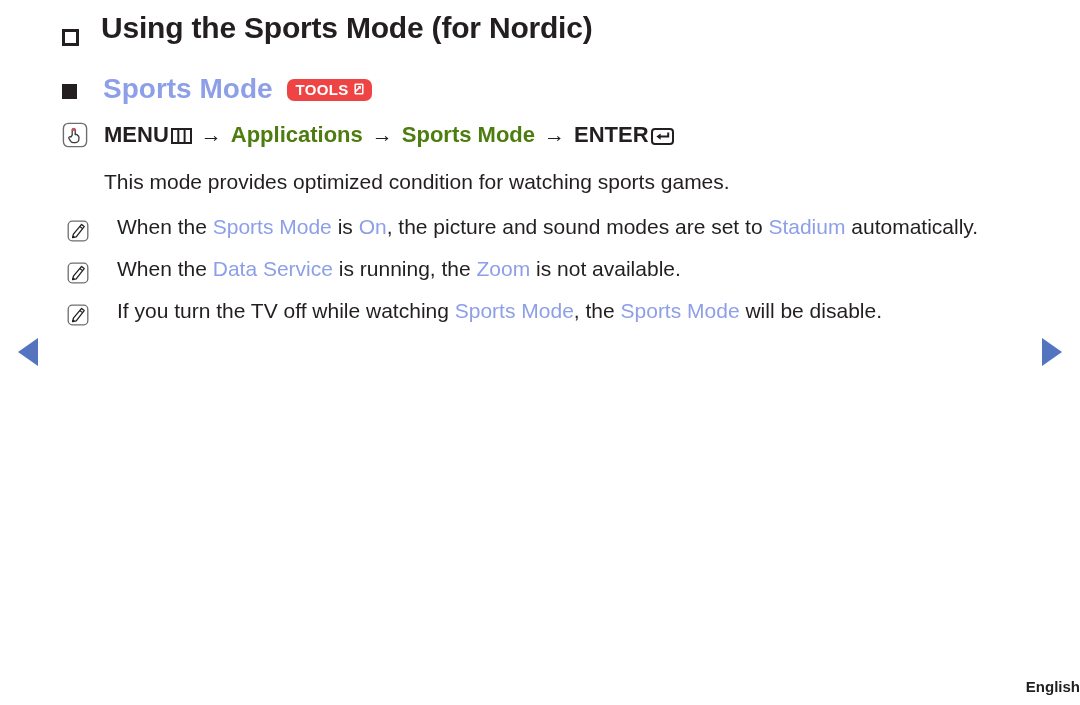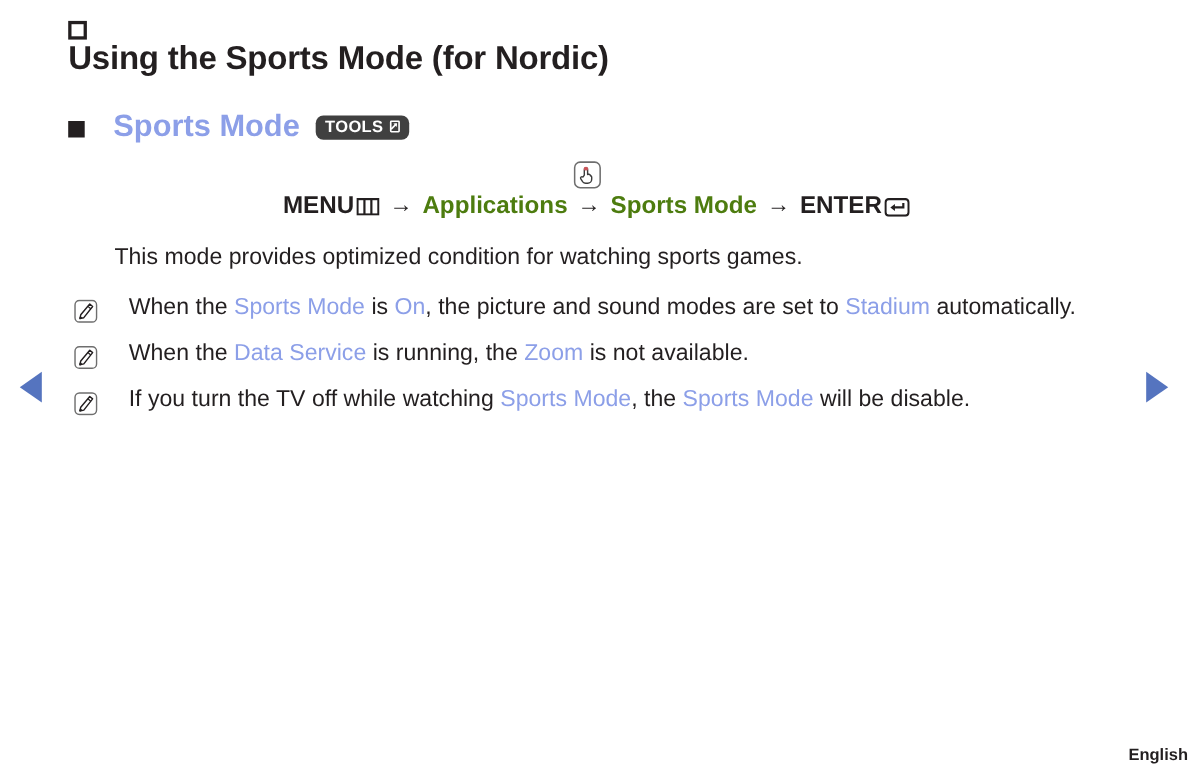--- a/index.html
+++ b/index.html
@@ -38,23 +38,22 @@
   .content {
     position: absolute;
     left: 62px;
     top: 10px;
     width: 960px;
   }
 
   
   .h1-row {
     display: flex;
-    align-items: flex-start;
+    align-items: flex-end;
     margin: 0 0 26px 0;
-    flex-direction: column;
   }
   .sq-hollow {
     width: 17px;
     height: 17px;
     border: 3px solid #231f20;
     box-sizing: border-box;
     margin: 9px 22px 0 0;
     flex: 0 0 auto;
   }
   .h1-text {
@@ -84,40 +83,39 @@
     color: #8c9fe8;
     display: flex;
     align-items: center;
   }
 
   
   .tools-badge {
     display: inline-flex;
     align-items: center;
     gap: 3px;
-    background: #404040;
+    background: #ef4444;
     color: #ffffff;
     border-radius: 7px;
     padding: 3px 8px 4px 9px;
     margin-left: 14px;
     font-size: 15px;
     font-weight: bold;
     line-height: 1;
     letter-spacing: 0.3px;
     position: relative;
     top: 1px;
   }
   .tools-badge .glyph { display: inline-flex; }
 
   
   .path-row {
     display: flex;
     align-items: center;
     margin: 0 0 16px 0;
-    flex-direction: column;
   }
   .icon-box {
     width: 26px;
     height: 26px;
     flex: 0 0 auto;
     margin-right: 16px;
     display: inline-flex;
     align-items: center;
     justify-content: center;
   }

